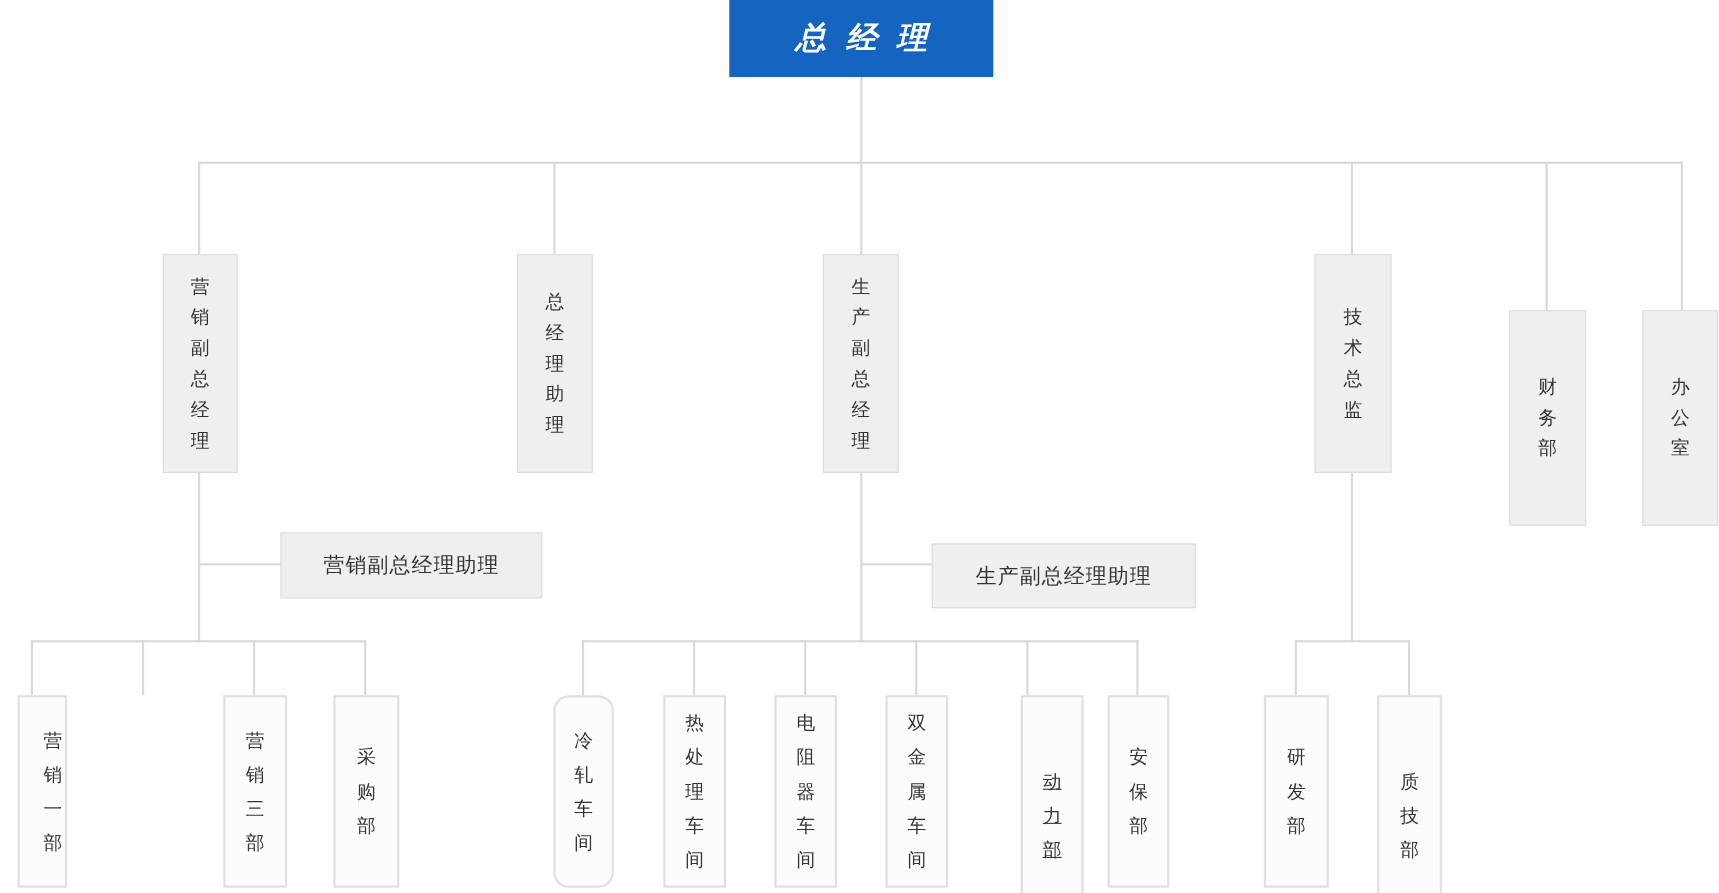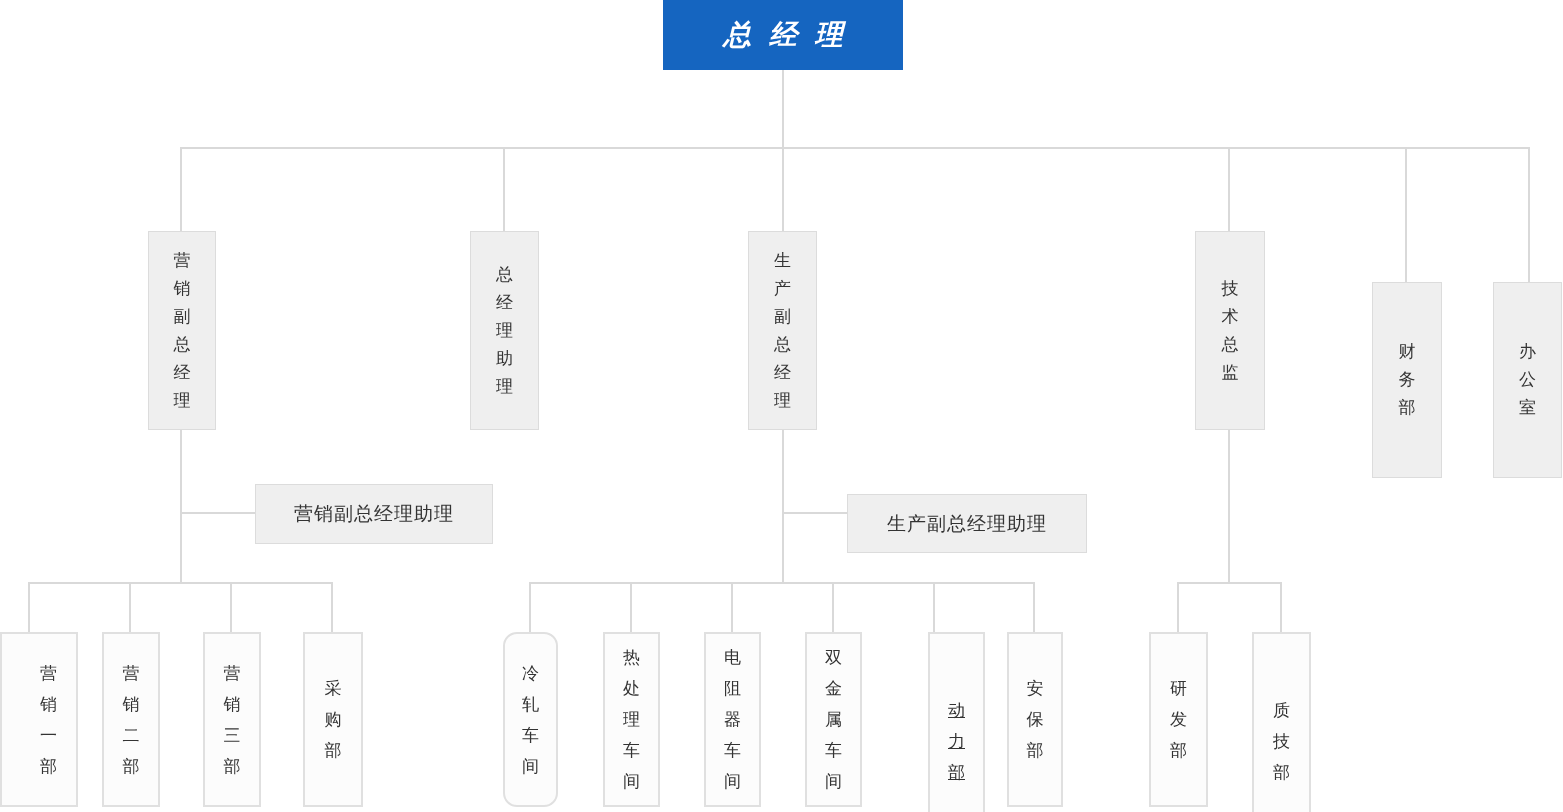--- a/index.html
+++ b/index.html
@@ -141,25 +141,22 @@
     <span class="vtext">办公室</span>
   </div>
 
   <div class="node assistant" style="left:255px; top:484px; width:238px; height:60px;">
     <span>营销副总经理助理</span>
   </div>
   <div class="node assistant" style="left:847px; top:494px; width:240px; height:59px;">
     <span>生产副总经理助理</span>
   </div>
 
-  <div class="node leaf" style="left:0; top:632px; width:78px; height:175px;padding-left:19px;">
+  <div class="node leaf" style="left:16px; top:632px; width:45px; height:175px;padding-left:19px;">
     <span class="vtext">营销一部</span>
-  </div>
-  <div class="node leaf" style="left:102px; top:632px; width:58px; height:175px;">
-    <span class="vtext">营销二部</span>
   </div>
   <div class="node leaf" style="left:203px; top:632px; width:58px; height:175px;">
     <span class="vtext">营销三部</span>
   </div>
   <div class="node leaf" style="left:303px; top:632px; width:60px; height:175px;">
     <span class="vtext">采购部</span>
   </div>
 
   <div class="node leaf" style="left:503px; top:632px; width:55px; height:175px;border-radius:14px;">
     <span class="vtext">冷轧车间</span>

